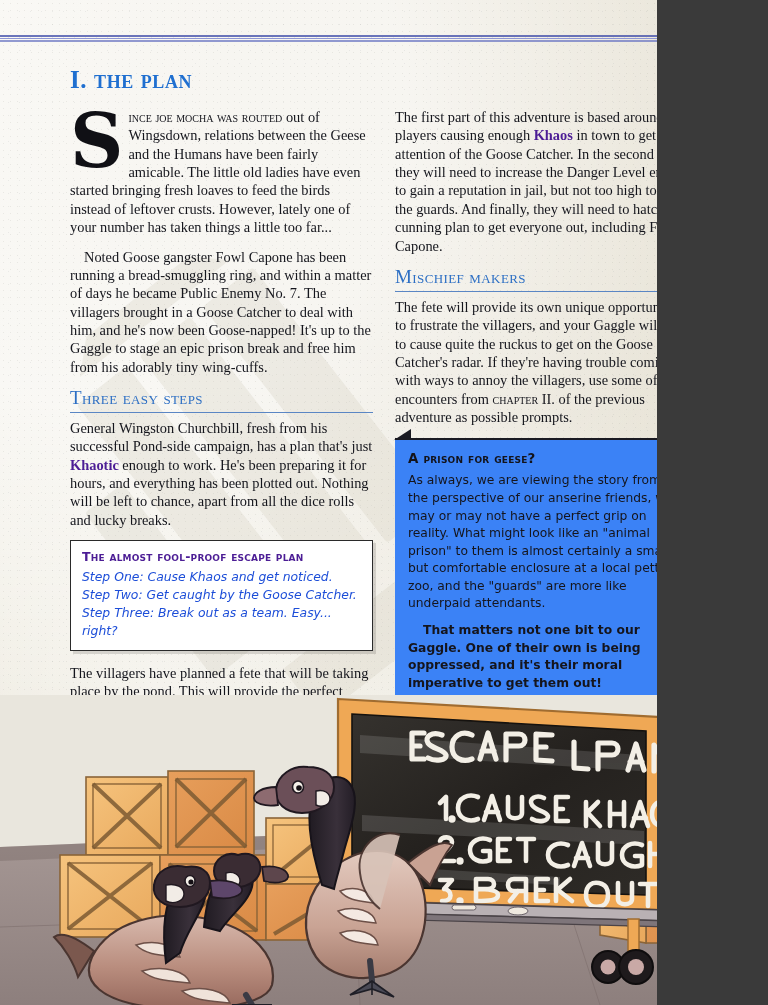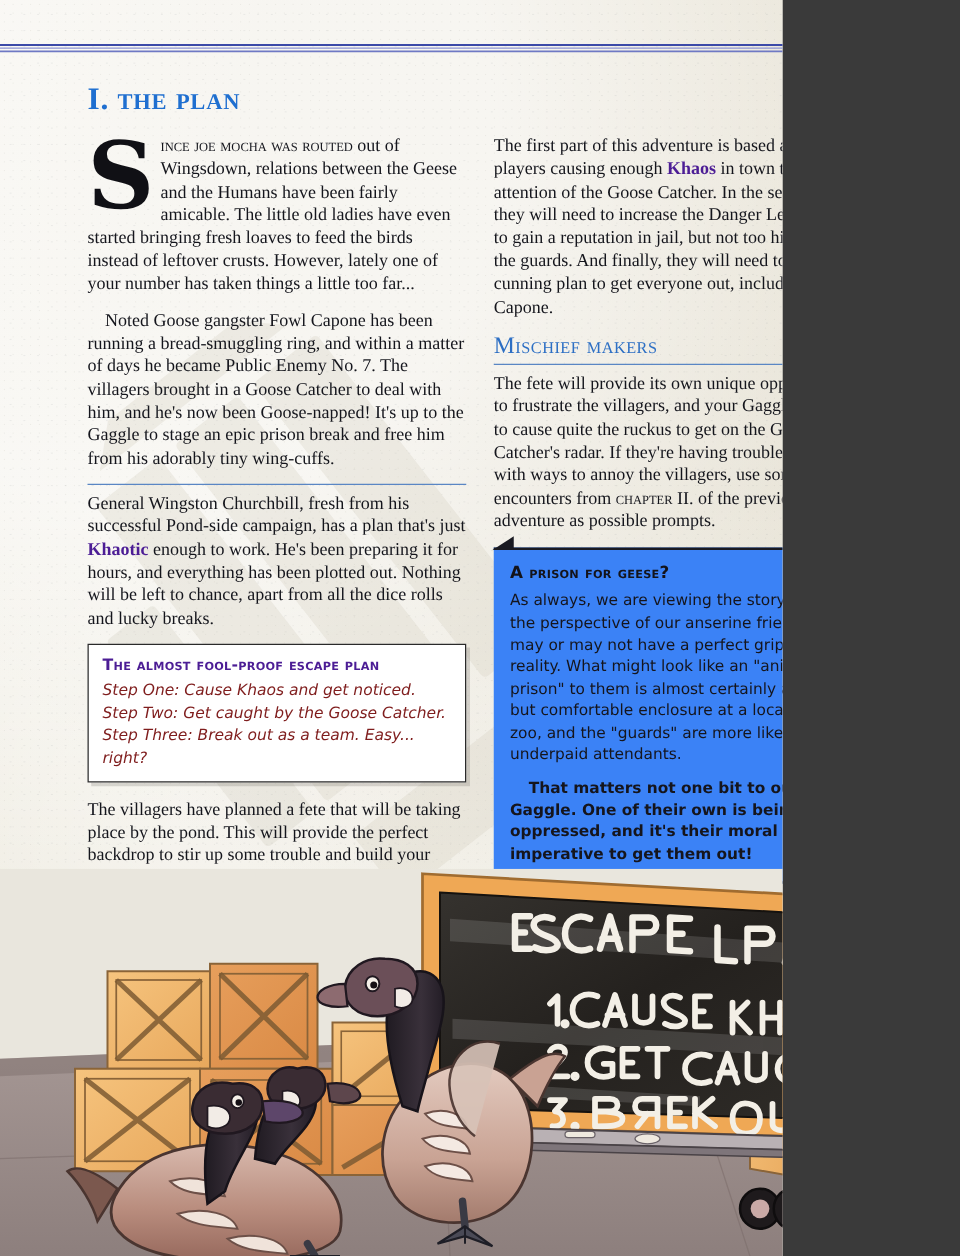--- a/index.html
+++ b/index.html
@@ -9,20 +9,21 @@
     background: #3a3a3a;
   }
   .page {
     position: relative;
     width: 626px;
     height: 1005px;
     overflow: hidden;
     background: #f2efe6;
     font-family: "Liberation Serif", serif;
     color: #14151c;
+    padding-left: 31px;
   }
   
   .paper-tex {
     position: absolute; inset: 0;
     background:
       radial-gradient(circle at 18% 12%, rgba(255,255,255,.65) 0 28%, rgba(0,0,0,0) 60%),
       radial-gradient(circle at 82% 8%,  rgba(228,223,209,.7) 0 30%, rgba(0,0,0,0) 65%),
       radial-gradient(circle at 60% 70%, rgba(255,255,255,.4) 0 30%, rgba(0,0,0,0) 70%),
       linear-gradient(172deg, #f5f2e9 0%, #efece1 40%, #eae6da 100%);
     pointer-events: none;
@@ -134,21 +135,21 @@
     font-variant: small-caps;
     text-transform: lowercase;
   }
   .plan-box h3::first-letter { text-transform: uppercase; }
   .plan-box ul { list-style: none; margin: 0; padding: 0; }
   .plan-box li {
     font-family: "DejaVu Sans", sans-serif;
     font-style: italic;
     font-size: 12.4px;
     line-height: 1.44;
-    color: #7f1d1d;
+    color: #1d4ed8;
   }
   
   .callout {
     position: relative;
     background: #3b82f6;
     margin: 12px 0 0 0;
     padding: 11px 13px 13px 13px;
     border-top: 2.5px solid #1a1a22;
     border-bottom: 2.5px solid #1a1a22;
   }
@@ -252,20 +253,21 @@
       <div class="col">
 
         <p class="dropcap-para">
           <span class="dropcap">S</span><span class="lead-caps">ince Joe Mocha was routed</span><span> out of Wingsdown, relations between the Geese and the Humans have been fairly amicable. The little old ladies have even started bringing fresh loaves to feed the birds instead of leftover crusts. However, lately one of your number has taken things a little too far...</span>
         </p>
 
         <p class="indent">
           <span>Noted Goose gangster </span><b>Fowl Capone</b><span> has been running a bread-smuggling ring, and within a matter of days he became Public Enemy No. 7. The villagers brought in a Goose Catcher to deal with him, and he's now been Goose-napped! It's up to the Gaggle to stage an epic prison break and free him from his adorably tiny wing-cuffs.</span>
         </p>
 
+        <h2 class="section-head">Three Easy Steps</h2>
         <div class="head-rule"></div>
 
         <p>
           <b>General Wingston Churchbill</b><span>, fresh from his successful Pond-side campaign, has a plan that's just </span><span class="khaos">Khaotic</span><span> enough to work. He's been preparing it for hours, and everything has been plotted out. Nothing will be left to chance, apart from all the dice rolls and lucky breaks.</span>
         </p>
 
         <div class="plan-box">
           <h3>The Almost Fool-Proof Escape Plan</h3>
           <ul>
             <li>Step One: Cause Khaos and get noticed.</li>

